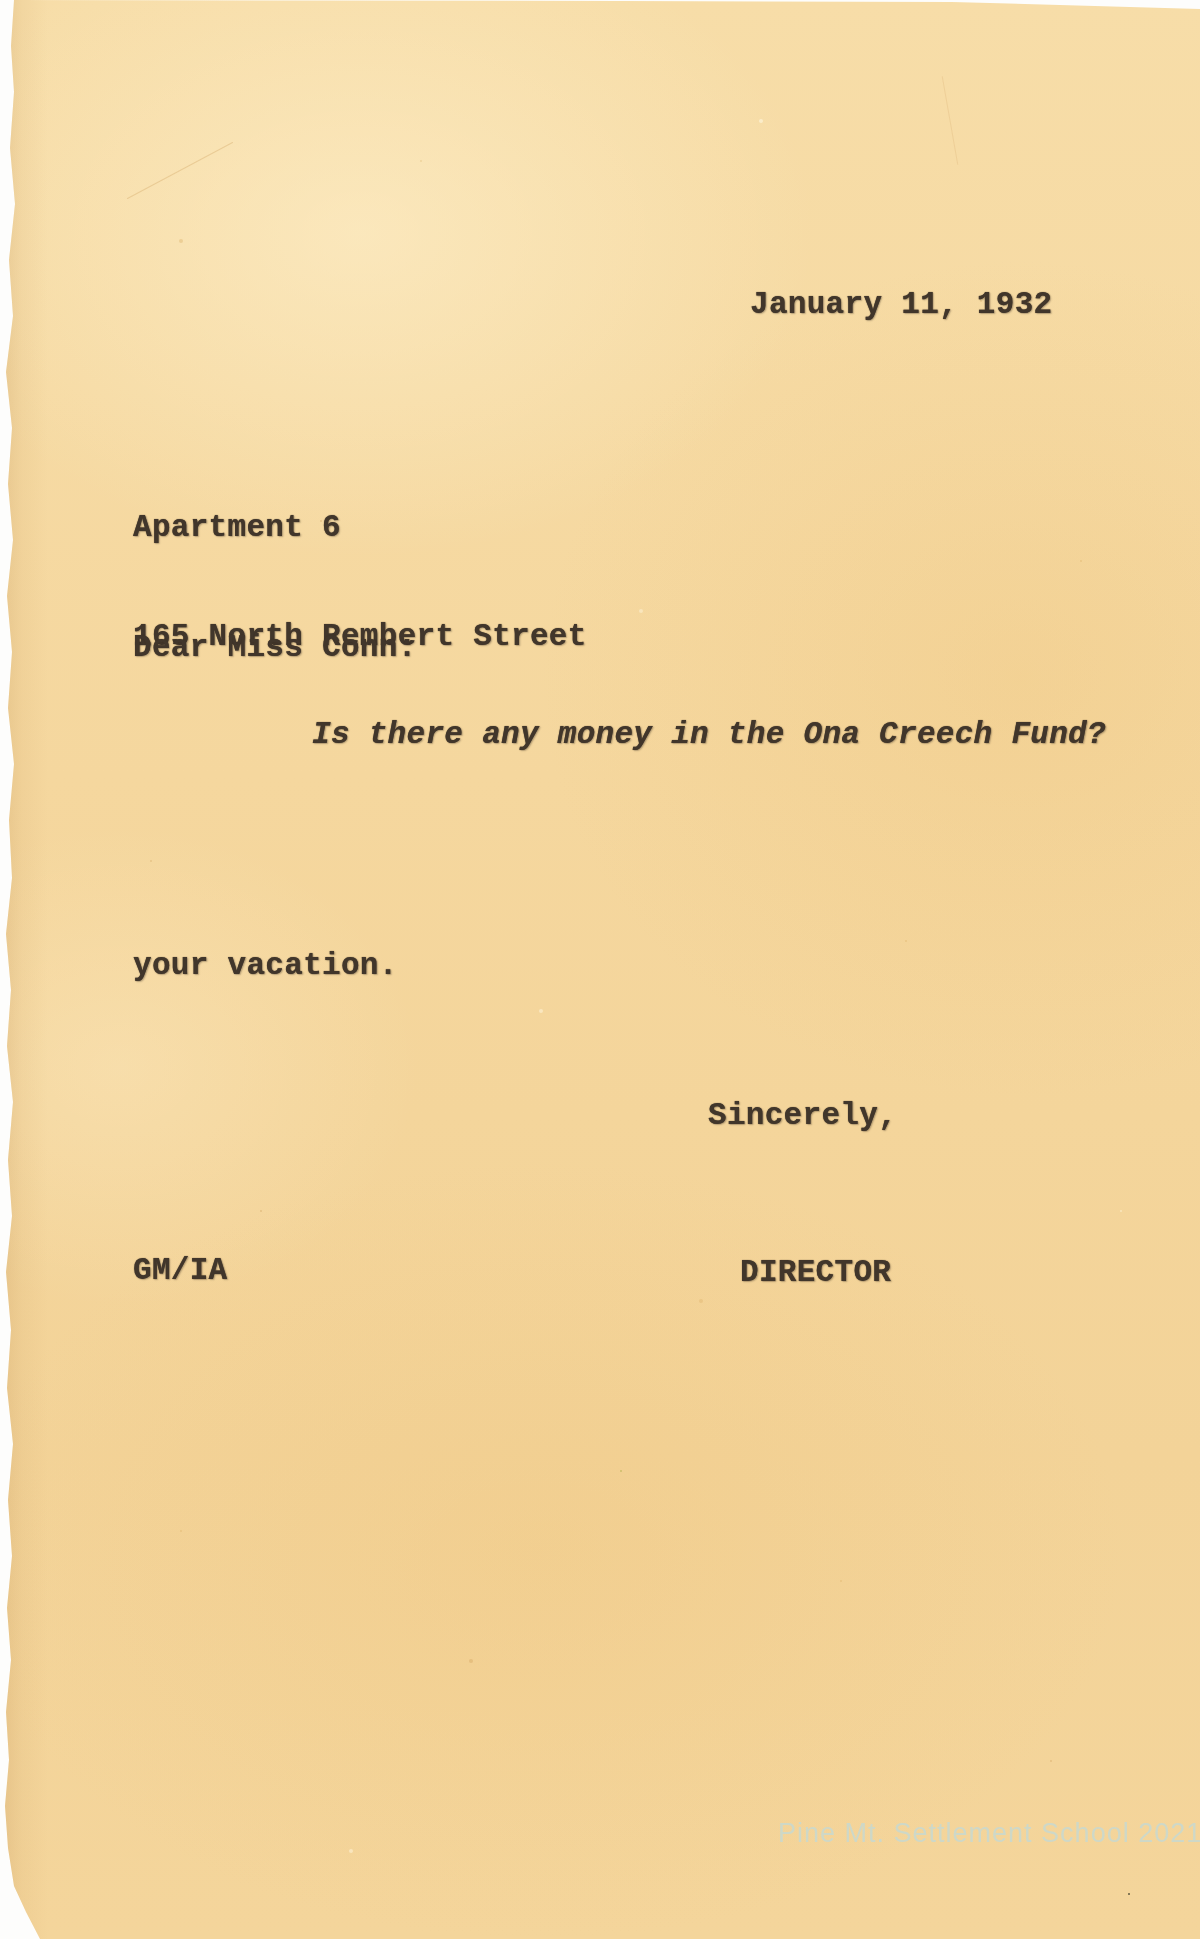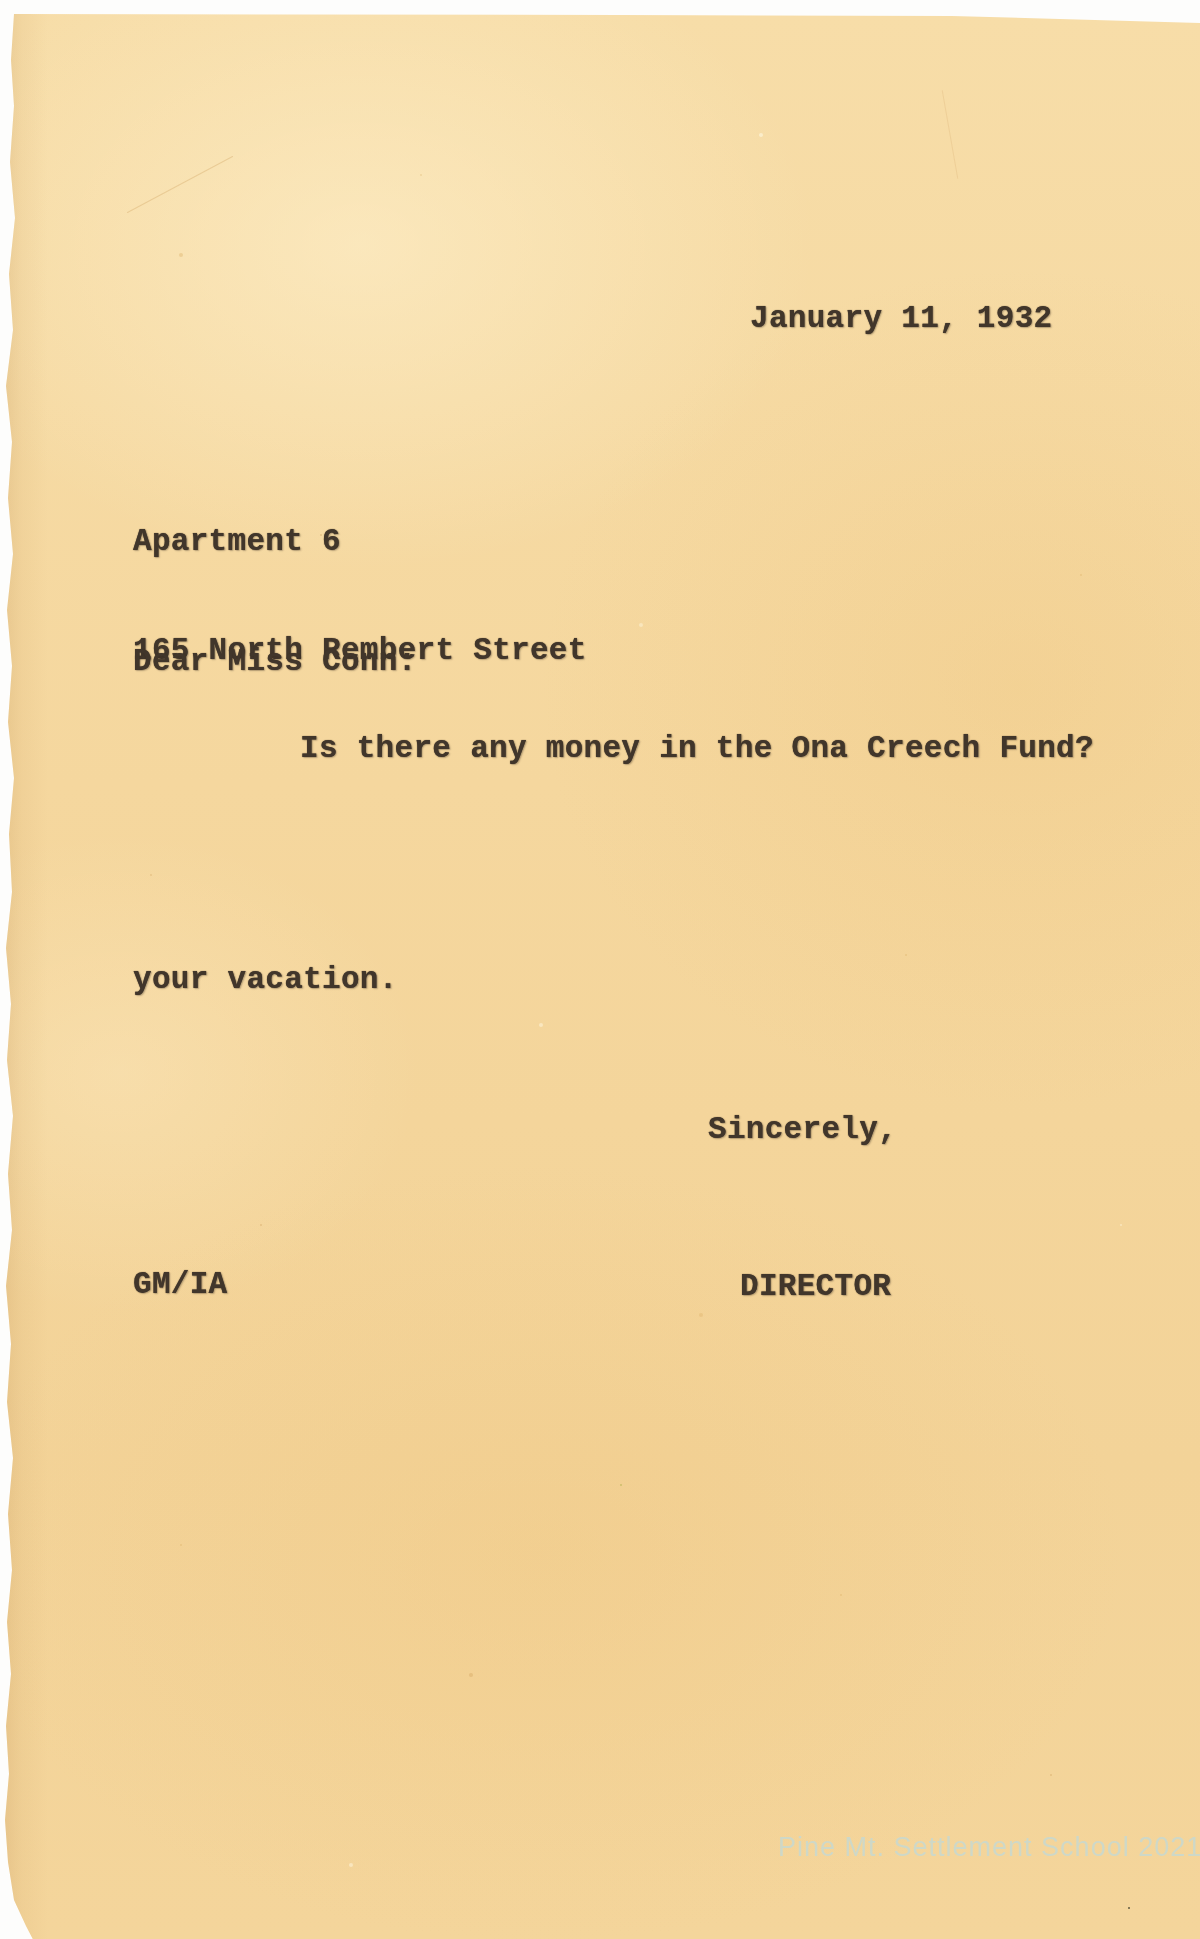--- a/index.html
+++ b/index.html
@@ -22,21 +22,20 @@
     clip-path:polygon(
       14px 0px, 620px 1px, 952px 2px, 1200px 9px,
       1200px 1939px, 40px 1939px,
       26px 1912px, 14px 1886px, 8px 1848px, 5px 1806px, 9px 1760px, 6px 1712px,
       11px 1660px, 7px 1608px, 12px 1556px, 8px 1500px, 13px 1444px, 7px 1388px,
       11px 1330px, 6px 1272px, 12px 1216px, 8px 1160px, 13px 1102px, 7px 1046px,
       11px 990px, 6px 934px, 12px 878px, 9px 820px, 14px 764px, 8px 708px,
       12px 652px, 7px 596px, 13px 540px, 8px 484px, 12px 428px, 6px 372px,
       13px 316px, 9px 260px, 15px 204px, 10px 148px, 14px 92px, 11px 46px
     );
-    margin-top:14px;
   }
   
   .paper::before{
     content:"";position:absolute;inset:0;
     background:linear-gradient(90deg, rgba(196,152,92,0.30) 0px, rgba(196,152,92,0.10) 22px, rgba(196,152,92,0) 48px);
   }
   
   .speckles{position:absolute;top:0;left:0;width:2px;height:2px;border-radius:50%;
     box-shadow:
       180px 240px 0 1px rgba(214,168,95,0.35), 420px 160px 0 0 rgba(214,168,95,0.30),
@@ -81,21 +80,21 @@
 
   <div class="typed" style="left:750px;top:287px;">January 11, 1932</div>
 
   <div class="typed address" style="left:133px;top:438px;">
     <div class="line">Apartment 6</div>
     <div class="line">165 North Rembert Street</div>
   </div>
 
   <div class="typed" style="left:133px;top:630px;">Dear Miss Conn:</div>
 
-  <div class="typed" style="left:300px;top:717px;">Is there any money in the Ona Creech Fund?</div>
+  <div class="typed" style="left:312px;top:717px;font-style:italic;">Is there any money in the Ona Creech Fund?</div>
   <div class="typed" style="left:133px;top:948px;">your vacation.</div>
 
   <div class="typed" style="left:708px;top:1098px;">Sincerely,</div>
 
   <div class="typed" style="left:133px;top:1253px;font-family:Liberation Mono, monospace;">GM/IA</div>
   <div class="typed" style="left:740px;top:1255px;">DIRECTOR</div>
 
   <div class="watermark">Pine Mt. Settlement School 2021</div>
 </div>
 

